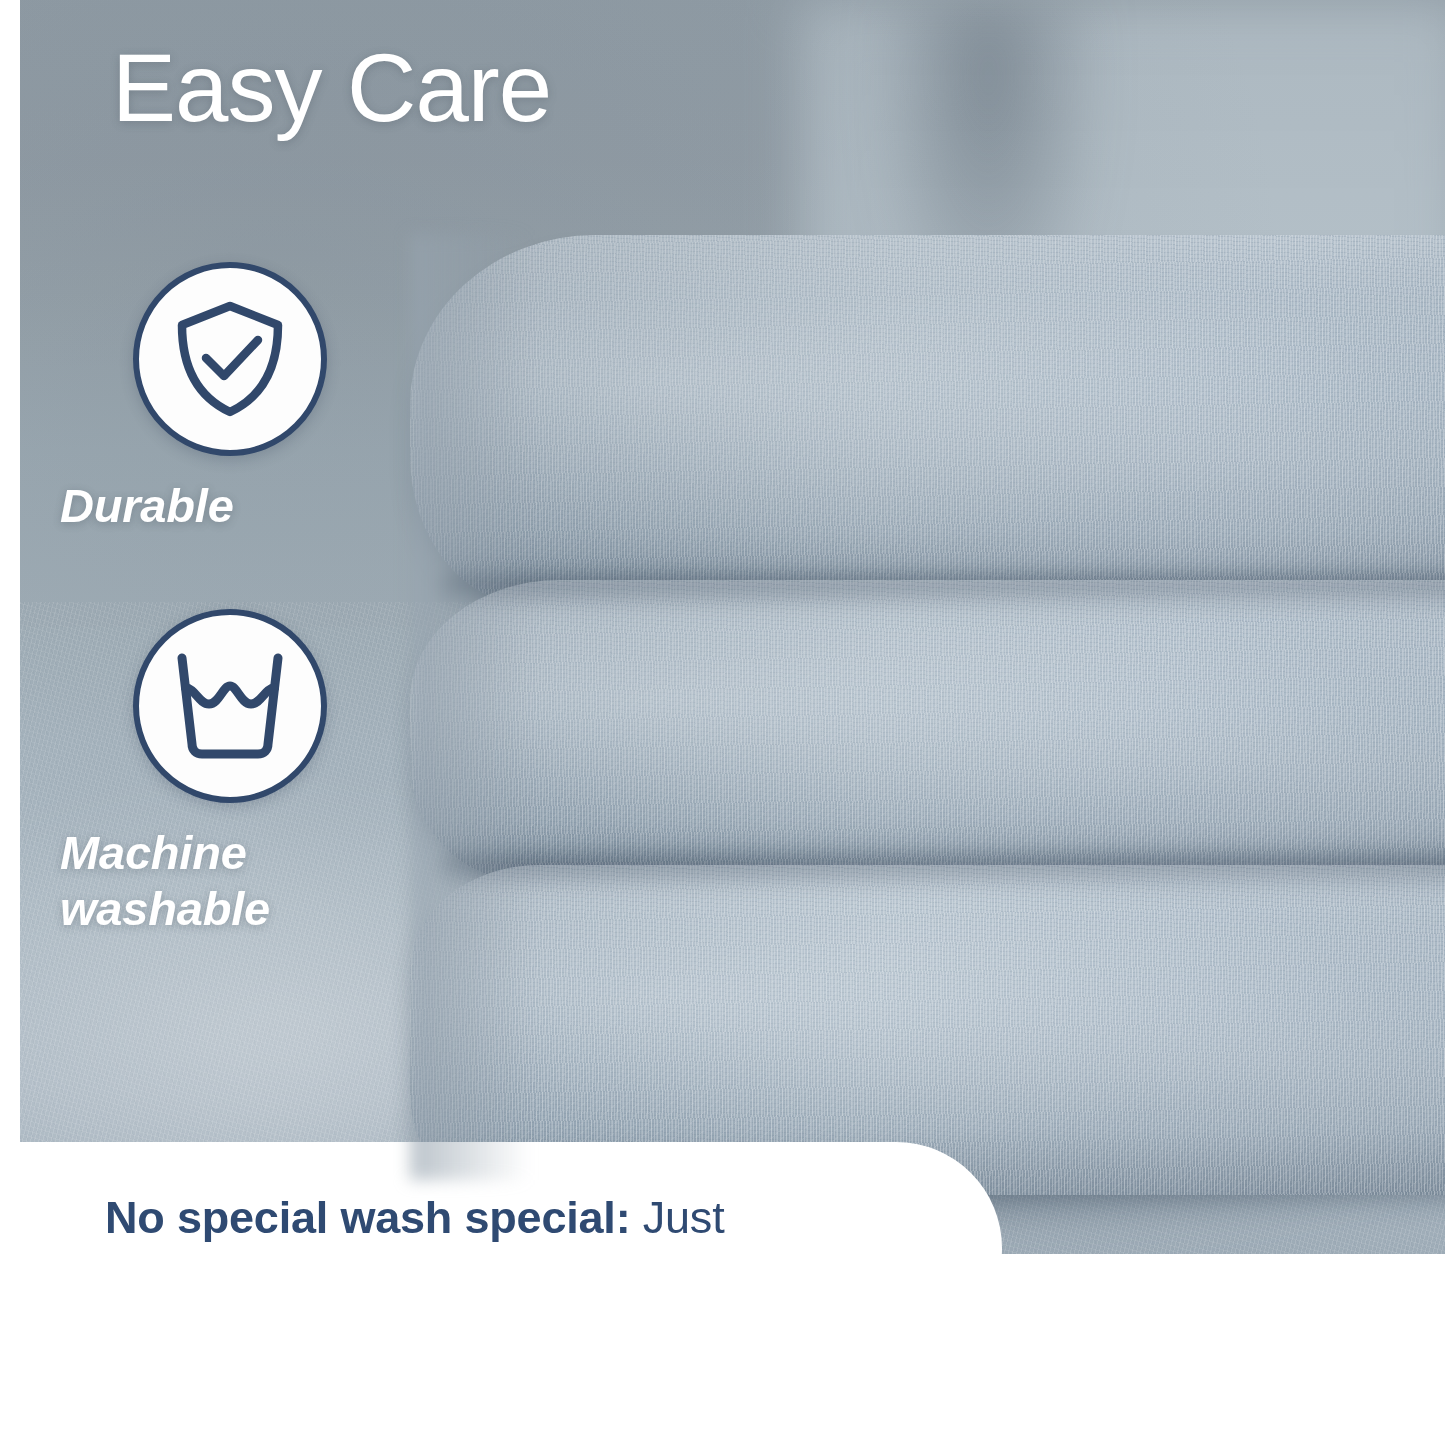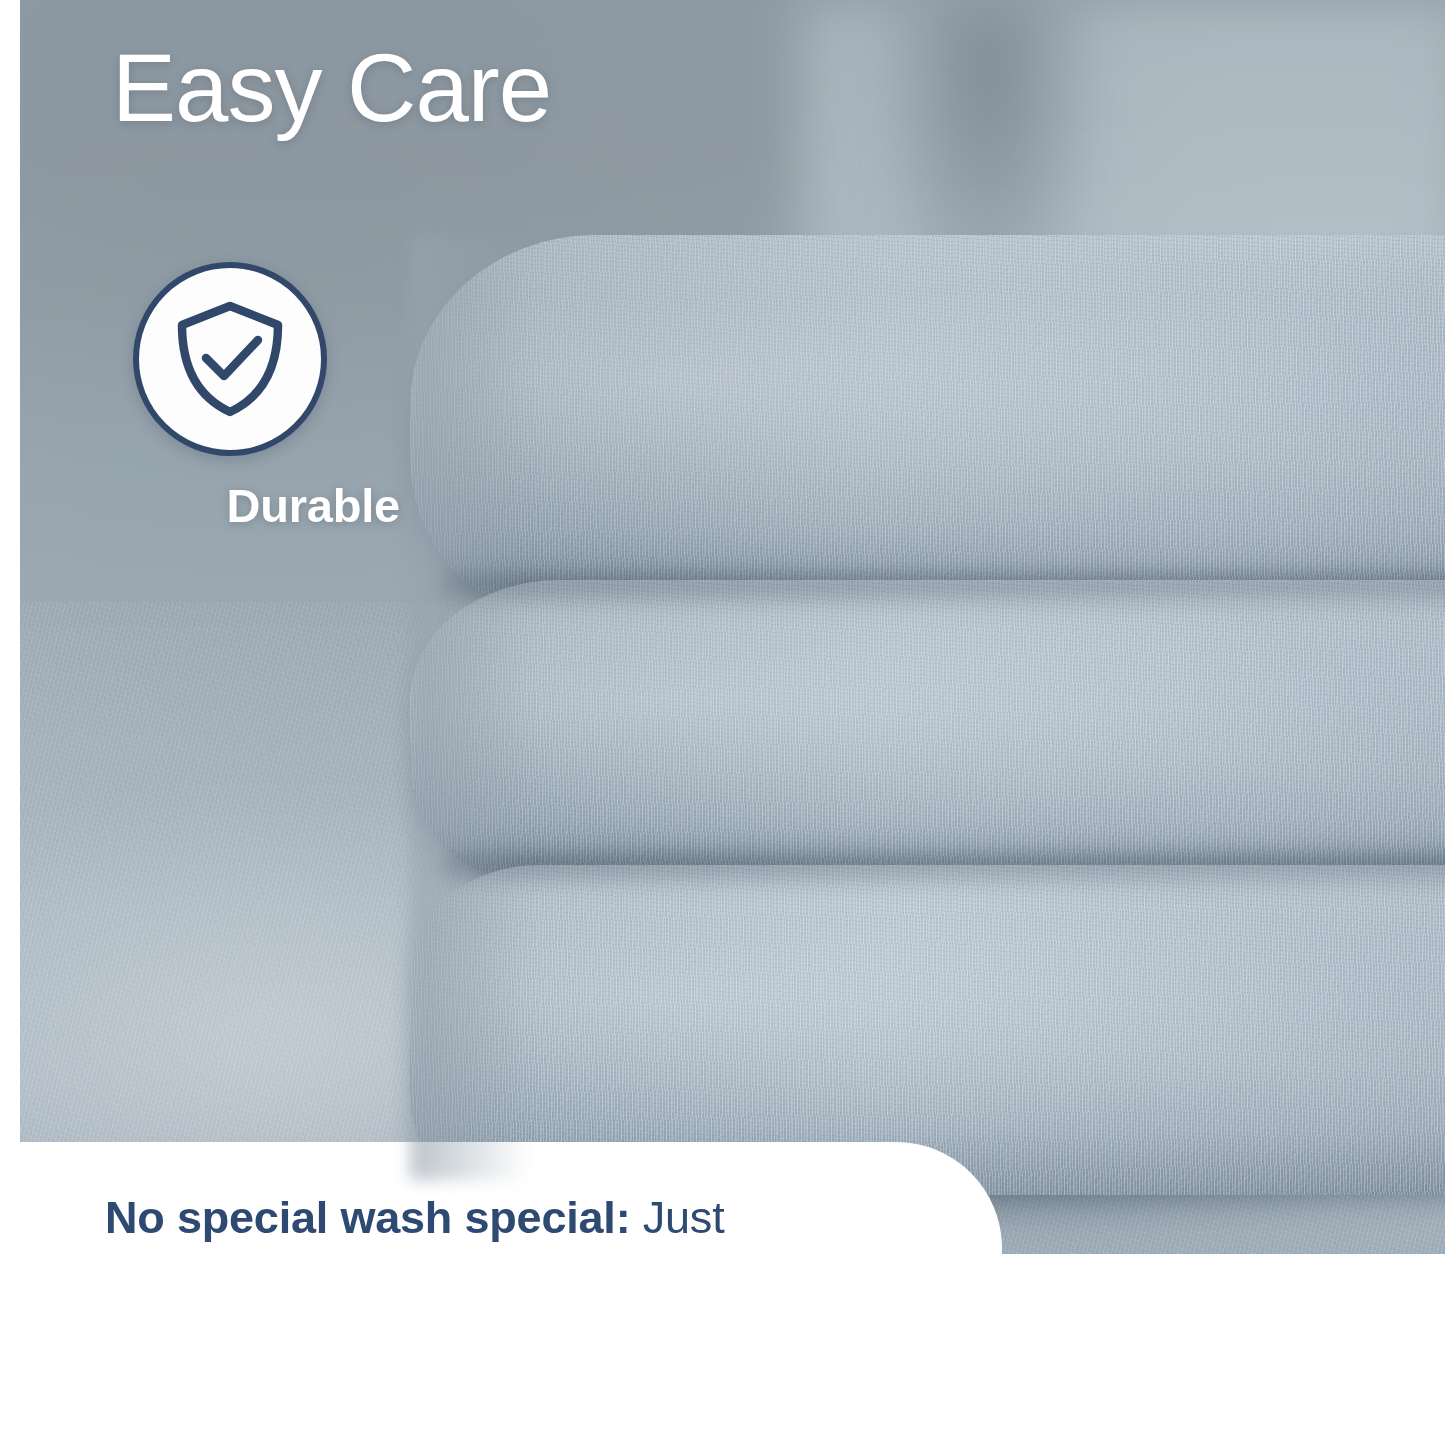--- a/index.html
+++ b/index.html
@@ -213,21 +213,22 @@
   
   .features {
     position: absolute;
     left: 0;
     top: 262px;
     width: 420px;
   }
   .feature {
     position: relative;
     width: 420px;
-    text-align: right;
+    text-align: left;
+    font-style: italic;
   }
   .feature + .feature { margin-top: 76px; }
 
   .badge-circle {
     width: 194px;
     height: 194px;
     margin: 0 auto;
     border-radius: 50%;
     background: #fdfdfd;
     border: 6px solid #31486b;
@@ -311,20 +312,31 @@
         <span>
           <svg width="120" height="122" viewBox="0 0 120 122" fill="none" stroke="#31486b" stroke-width="8.5" stroke-linecap="round" stroke-linejoin="round">
             <path d="M60 8 L108 27 C108 72 90 100 60 114 C30 100 12 72 12 27 Z"></path>
             <path d="M36 60 L54 78 L88 42"></path>
           </svg>
         </span>
       </div>
       <div class="feature-label">Durable</div>
     </div>
 
+    <div class="feature">
+      <div class="badge-circle">
+        <span>
+          <svg width="124" height="116" viewBox="0 0 124 116" fill="none" stroke="#31486b" stroke-width="9" stroke-linecap="round" stroke-linejoin="round">
+            <path d="M14 10 L24 96 C24 102 28 106 34 106 L90 106 C96 106 100 102 100 96 L110 10"></path>
+            <path d="M17.5 40 C27 40 31 56 41 56 C51 56 55 38 62 38 C69 38 73 56 83 56 C93 56 97 40 106.5 40"></path>
+          </svg>
+        </span>
+      </div>
+      <div class="feature-label">Machine washable</div>
+    </div>
 
   </div>
 
   <div class="caption">
     <p class="caption-text">
       <span class="caption-strong">No special wash special:</span><span> Just machine wash and tumble dry</span>
     </p>
   </div>
 
 </div>

